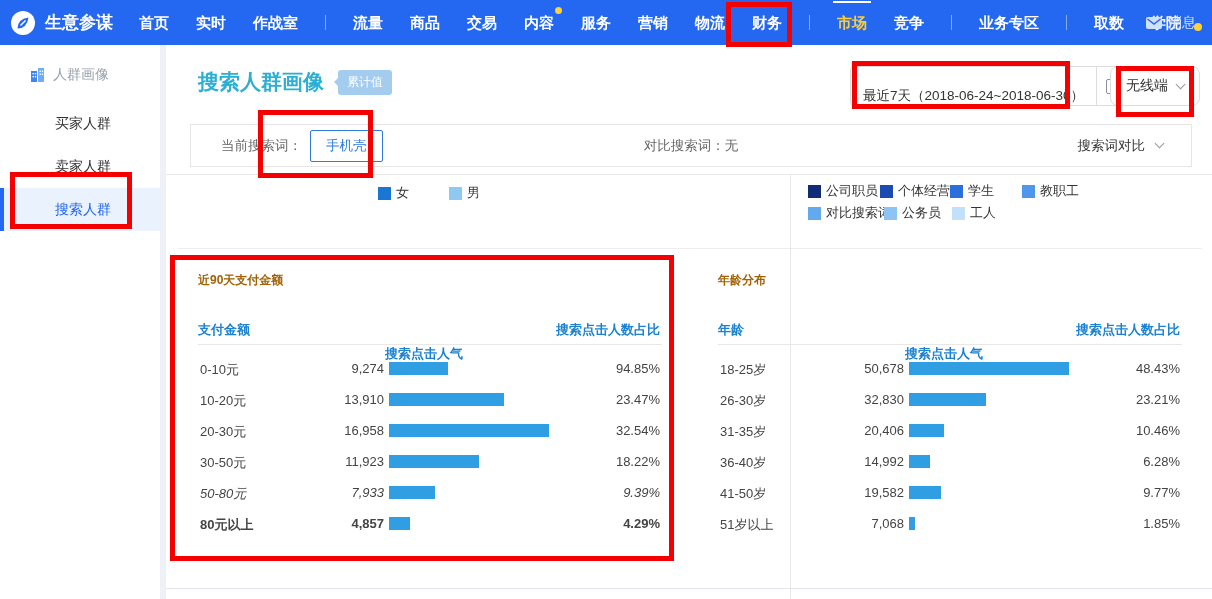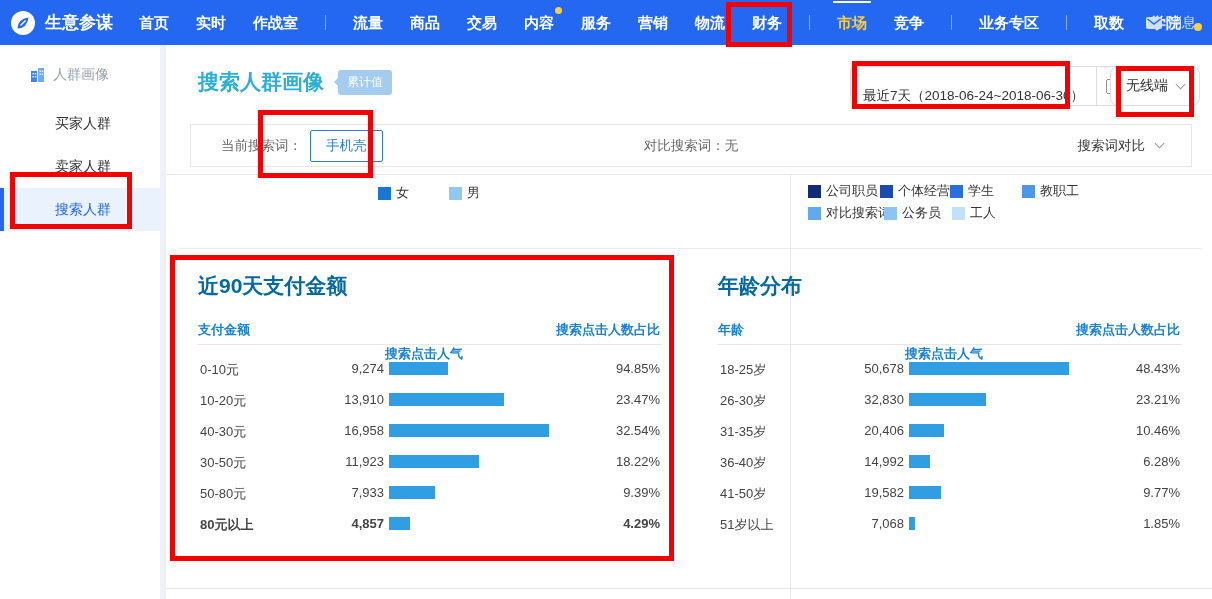--- a/index.html
+++ b/index.html
@@ -83,21 +83,21 @@
 
   
   .legend-item { display:inline-flex; align-items:center; gap:5px; font-size:13px;
                  color:#333; cursor:pointer; white-space:nowrap; }
   .swatch { width:13px; height:13px; display:inline-block; }
   .gender-legend { position:absolute; left:378px; top:184px; display:flex; gap:40px; }
   .occ-legend { position:absolute; left:808px; top:182px; width:290px; height:44px; }
   .occ-legend .legend-item { position:absolute; }
 
   
-  .panel-title { position:absolute; font-size:21px; font-weight:bold; color:#0369a1; }
+  .panel-title { position:absolute; font-size:12px; font-weight:bold; color:#a16207; }
   .thead { position:absolute; width:462px; height:18px; font-size:13px; font-weight:bold; color:#1b82d1; }
   .thead .c1 { position:absolute; left:0; cursor:pointer; }
   .thead .c2 { position:absolute; left:187px; cursor:pointer;margin-top:24px; }
   .thead .c3 { position:absolute; right:0; cursor:pointer; }
   .thead-line { position:absolute; width:464px; height:1px; background:#e8e8e8; }
   .tbody { position:absolute; width:462px; }
   .trow { position:absolute; left:0; width:462px; height:31px; }
   .tlabel { position:absolute; left:2px; top:8px; font-size:13px; color:#444; }
   .tvalue { position:absolute; left:96px; width:90px; top:8px; text-align:right;
             font-size:13px; color:#444; }
@@ -272,32 +272,32 @@
       <span class="tbar" style="width: 59px;"></span>
       <span class="tpct">94.85%</span>
     </div>
     <div class="trow" style="top: 31px;">
       <span class="tlabel">10-20元</span>
       <span class="tvalue">13,910</span>
       <span class="tbar" style="width: 115px;"></span>
       <span class="tpct">23.47%</span>
     </div>
     <div class="trow" style="top: 62px;">
-      <span class="tlabel">40-30元</span>
+      <span class="tlabel">20-30元</span>
       <span class="tvalue">16,958</span>
       <span class="tbar" style="width: 160px;"></span>
       <span class="tpct">32.54%</span>
     </div>
     <div class="trow" style="top: 93px;">
       <span class="tlabel">30-50元</span>
       <span class="tvalue">11,923</span>
       <span class="tbar" style="width: 90px;"></span>
       <span class="tpct">18.22%</span>
     </div>
-    <div class="trow" style="top: 124px;">
+    <div class="trow" style="top: 124px; font-style: italic;">
       <span class="tlabel">50-80元</span>
       <span class="tvalue">7,933</span>
       <span class="tbar" style="width: 46px;"></span>
       <span class="tpct">9.39%</span>
     </div>
     <div class="trow" style="top: 155px; font-weight: bold;">
       <span class="tlabel">80元以上</span>
       <span class="tvalue">4,857</span>
       <span class="tbar" style="width: 21px;"></span>
       <span class="tpct">4.29%</span>

